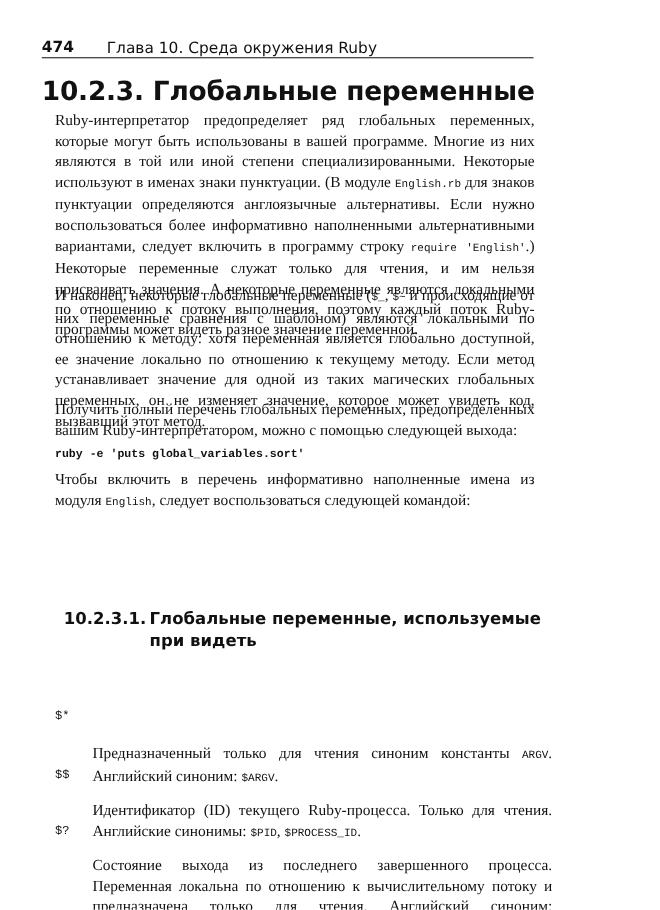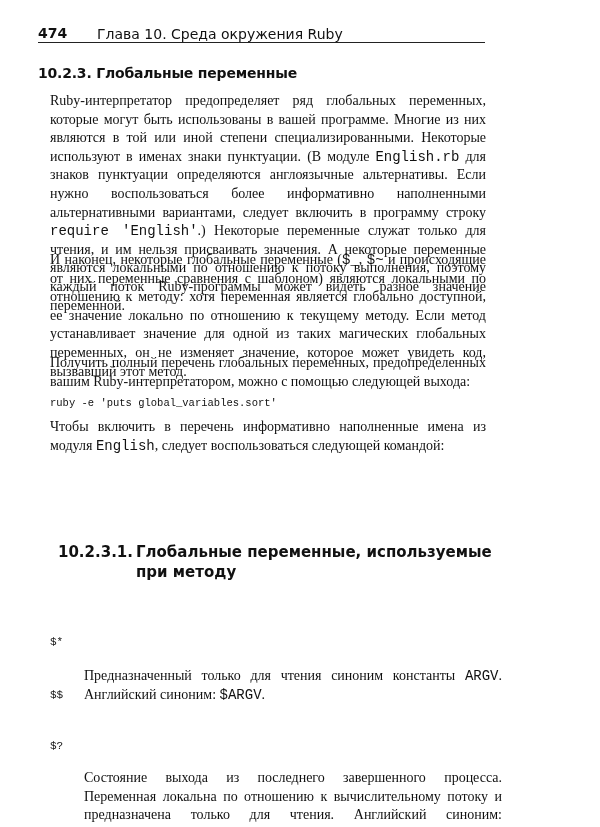--- a/index.html
+++ b/index.html
@@ -1,25 +1,25 @@
 <!DOCTYPE html>
 <html><head>
 <meta charset="utf-8">
 <style>
   html, body { margin: 0; padding: 0; background: #ffffff; }
   body { width: 600px; height: 827px; overflow: hidden; position: relative; color: #111; }
-  .page { position: absolute; left: 0; top: 6px; width: 600px; height: 632px; }
+  .page { position: absolute; left: 0; top: 16px; width: 600px; height: 632px; }
   .header { position: absolute; left: 38px; top: 19px; width: 447px; height: 18px; }
   .page-num { position: absolute; left: 0; top: 0; font-family: "DejaVu Sans", sans-serif; font-weight: bold; font-size: 14px; line-height: 16px; }
   .running-title { position: absolute; left: 59px; top: 2px; font-family: "DejaVu Sans", sans-serif; font-size: 14px; line-height: 14px; }
   .header-rule { position: absolute; left: 38px; top: 36px; width: 447px; height: 1px; background: #222; }
-  h1 { position: absolute; left: 38px; top: 55px; margin: 0; font-family: "DejaVu Sans", sans-serif; font-weight: bold; font-size: 14px; line-height: 24px; letter-spacing: -0.2px; }
+  h1 { position: absolute; left: 38px; top: 55px; margin: 0; font-family: "DejaVu Sans", sans-serif; font-weight: bold; font-size: 24px; line-height: 24px; letter-spacing: -0.2px; }
   .body-text { position: absolute; left: 50px; width: 436px; font-family: "Liberation Serif", serif; font-size: 14px; line-height: 18.6px; text-align: justify; margin: 0; }
   .code { position: absolute; left: 50px; font-family: "Liberation Mono", monospace; font-size: 10.5px; line-height: 14px; margin: 0; white-space: pre; }
-  code { font-family: "Liberation Mono", monospace; font-size: 14px; }
+  code { font-family: "Liberation Mono", monospace; font-size: 10px; }
   h2 { position: absolute; left: 42px; top: 520px; margin: 16px; font-family: "DejaVu Sans", sans-serif; font-weight: bold; font-size: 15px; line-height: 20px; }
   h2 .num { display: inline-block; width: 78px; }
   h2 .line2 { display: block; padding-left: 78px; }
   .var-name { position: absolute; left: 50px; font-family: "Liberation Mono", monospace; font-size: 11px; line-height: 14px; }
   .var-desc { position: absolute; left: 68px; width: 418px; font-family: "Liberation Serif", serif; font-size: 14px; line-height: 18.6px; text-align: justify; margin: 16px; }
 </style>
 </head>
 <body>
 
 <div class="page">
@@ -31,30 +31,31 @@
   <div class="header-rule"></div>
 
   <h1>10.2.3. Глобальные переменные</h1>
 
   <p class="body-text" style="top:86px;"><span>Ruby-интерпретатор предопределяет ряд глобальных переменных, которые могут быть использованы в вашей программе. Многие из них являются в той или иной степени специализированными. Некоторые используют в именах знаки пунктуации. (В модуле </span><code>English.rb</code><span> для знаков пунктуации определяются англоязычные альтернативы. Если нужно воспользоваться более информативно наполненными альтернативными вариантами, следует включить в программу строку </span><code>require 'English'</code><span>.) Некоторые переменные служат только для чтения, и им нельзя присваивать значения. А некоторые переменные являются локальными по отношению к потоку выполнения, поэтому каждый поток Ruby-программы может видеть разное значение переменной.</span></p>
 
   <p class="body-text" style="top:245px;"><span>И наконец, некоторые глобальные переменные (</span><code>$_</code><span>, </span><code>$~</code><span> и происходящие от них переменные сравнения с шаблоном) являются локальными по отношению к методу: хотя переменная является глобально доступной, ее значение локально по отношению к текущему методу. Если метод устанавливает значение для одной из таких магических глобальных переменных, он не изменяет значение, которое может увидеть код, вызвавший этот метод.</span></p>
 
   <p class="body-text" style="top:348px;">Получить полный перечень глобальных переменных, предопределенных вашим Ruby-интерпретатором, можно с помощью следующей выхода:</p>
 
-  <pre class="code" style="top:390px;">ruby -e 'puts global_variables.sort'</pre>
+  <pre class="code" style="top:390px;font-weight:bold;">ruby -e 'puts global_variables.sort'</pre>
 
   <p class="body-text" style="top:412px;"><span>Чтобы включить в перечень информативно наполненные имена из модуля </span><code>English</code><span>, следует воспользоваться следующей командой:</span></p>
 
 
 
-  <h2><span class="num">10.2.3.1.</span><span>Глобальные переменные, используемые</span><span class="line2">при методу</span></h2>
+  <h2><span class="num">10.2.3.1.</span><span>Глобальные переменные, используемые</span><span class="line2">при видеть</span></h2>
 
 
   <div class="var-name" style="top:629px;">$*</div>
   <p class="var-desc" style="top:645px;"><span>Предназначенный только для чтения синоним константы </span><code>ARGV</code><span>. Английский синоним: </span><code>$ARGV</code><span>.</span></p>
 
   <div class="var-name" style="top:682px;">$$</div>
+  <p class="var-desc" style="top:697px;"><span>Идентификатор (ID) текущего Ruby-процесса. Только для чтения. Английские синонимы: </span><code>$PID</code><span>, </span><code>$PROCESS_ID</code><span>.</span></p>
 
   <div class="var-name" style="top:733px;">$?</div>
   <p class="var-desc" style="top:747px;"><span>Состояние выхода из последнего завершенного процесса. Переменная локальна по отношению к вычислительному потоку и предназначена только для чтения. Английский синоним: </span><code>$CHILD_STATUS</code><span>.</span></p>
 
 </div>
 
 </body></html>

